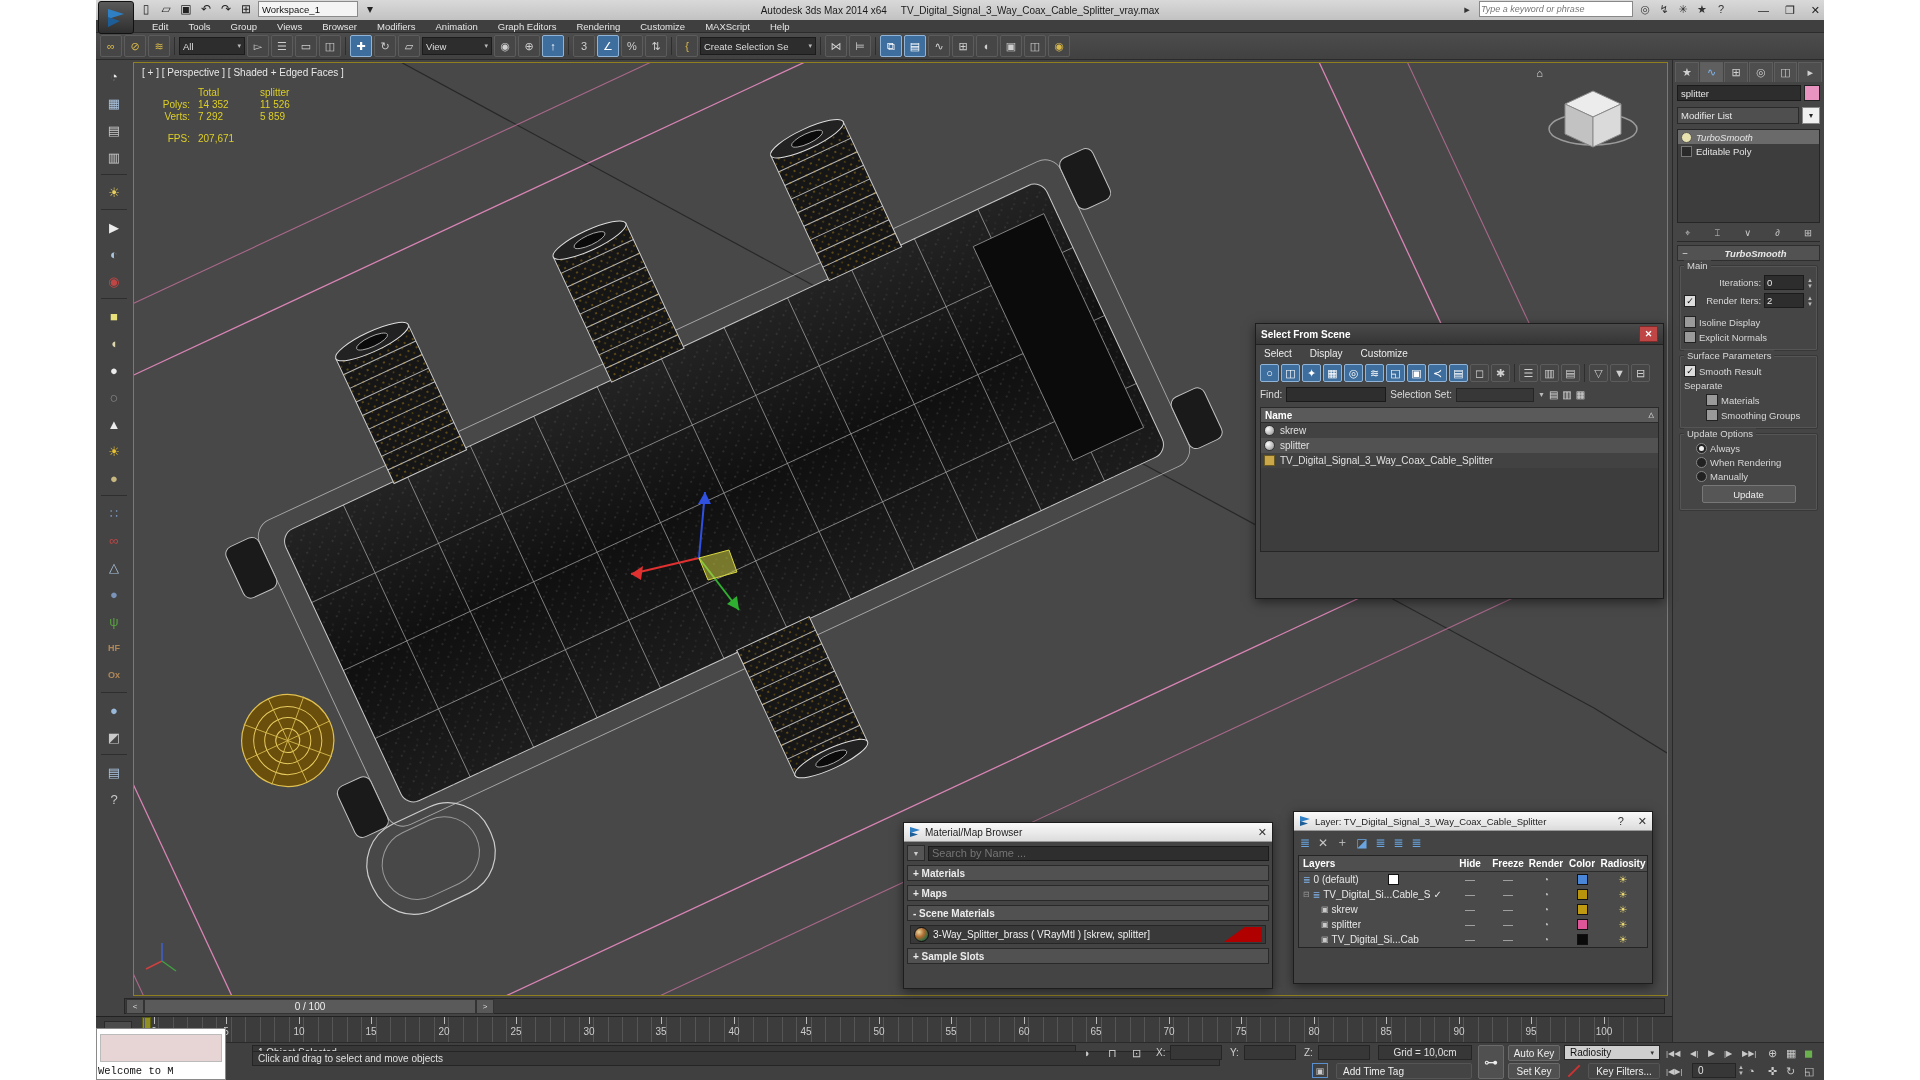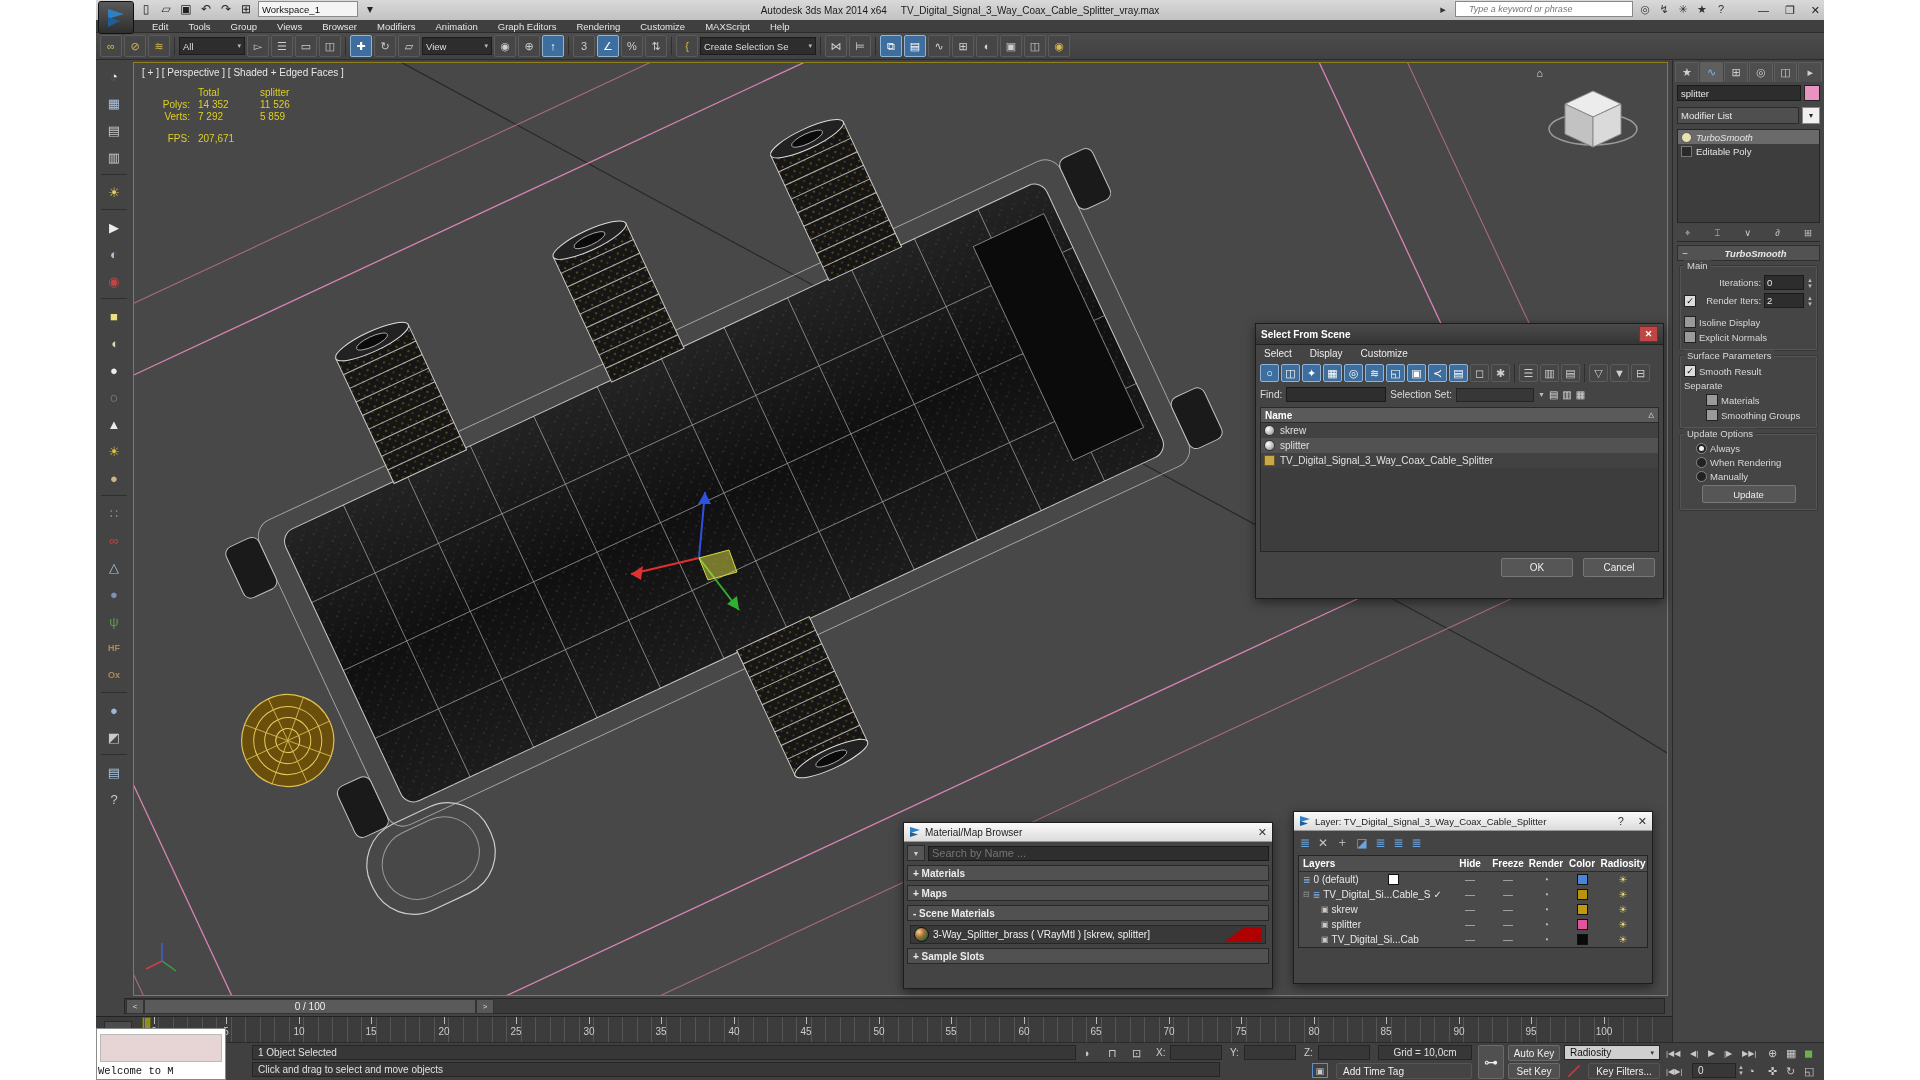--- a/index.html
+++ b/index.html
@@ -6,21 +6,21 @@
   .stage{position:relative;width:1920px;height:1080px;background:#fff;overflow:hidden;font-size:10px;color:#ddd;}
   .app{position:absolute;left:96px;top:0;width:1728px;height:1080px;background:#444;}
   
   .titlebar{position:absolute;left:0;top:0;width:1728px;height:20px;background:linear-gradient(#d9d9d9,#c2c2c2);color:#1a1a1a;display:flex;align-items:center;}
   .logo-btn{position:absolute;left:2px;top:1px;width:34px;height:31px;background:linear-gradient(#5a5a5a,#2e2e2e);border:1px solid #111;border-radius:3px;display:flex;align-items:center;justify-content:center;z-index:30;}
   .qat{position:absolute;left:42px;top:1px;display:flex;align-items:center;gap:4px;}
   .qat .qi{width:16px;height:16px;display:flex;align-items:center;justify-content:center;color:#222;font-size:12px;}
   .ws-field{width:92px;height:14px;background:#f4f4f4;border:1px solid #8a8a8a;color:#111;padding:0 3px;display:flex;align-items:center;font-size:9.5px;}
   .title-text{position:absolute;left:0;right:0;top:0;height:20px;display:flex;align-items:center;justify-content:center;gap:14px;color:#1a1a1a;font-size:10px;pointer-events:none;}
   .ic-cluster{position:absolute;right:96px;top:1px;display:flex;align-items:center;gap:5px;}
-  .search-input{width:150px;height:14px;border:1px solid #888;background:#fff;font-size:9px;padding:0 13px;font-family:"Liberation Sans",sans-serif;}
+  .search-input{width:150px;height:14px;border:1px solid #888;background:#fff;font-size:9px;padding:0 1px;font-family:"Liberation Sans",sans-serif;}
   .search-input::placeholder{font-style:italic;color:#777;}
   .ic-cluster .si{color:#333;font-size:11px;width:14px;text-align:center;}
   .winbtns{position:absolute;right:4px;top:0;display:flex;gap:16px;color:#222;font-size:11px;align-items:center;height:20px;}
   
   .menubar{position:absolute;left:0;top:20px;width:1728px;height:13px;background:#3f3f3f;display:flex;align-items:center;padding-left:46px;box-sizing:border-box;gap:0;border-bottom:1px solid #2c2c2c;}
   .menubar span{color:#e6e6e6;padding:0 10px;font-size:9.5px;}
   
   .toolbar{position:absolute;left:0;top:33px;width:1728px;height:27px;background:linear-gradient(#4c4c4c,#414141);display:flex;align-items:center;gap:2px;padding-left:4px;box-sizing:border-box;border-bottom:1px solid #2a2a2a;}
   .tbtn{width:20px;height:20px;background:#464646;border:1px solid #5c5c5c;border-radius:2px;color:#cfcfcf;font-size:11px;display:flex;align-items:center;justify-content:center;flex:0 0 auto;}
   .tbtn.gold{color:#d8b84a;}
@@ -622,21 +622,21 @@
             <i></i>
             <b>100</b>
           </span>
     </div>
   </div>
 
   <div class="statusbar">
     <div class="sb-field" style="left:156px;top:2px;width:824px">
       <span>1 Object Selected</span>
     </div>
-    <div class="sb-field" style="left:156px;top:19px;width:968px">
+    <div class="sb-field" style="left:156px;top:8px;width:968px">
       <span>Click and drag to select and move objects</span>
     </div>
     <span class="sb-ico" style="left:988px;top:2px">◗</span>
     <span class="sb-ico" style="left:1012px;top:2px">⊓</span>
     <span class="sb-ico" style="left:1036px;top:2px">⊡</span>
     <span class="sb-lab" style="left:1060px;top:2px">X:</span>
     <div class="sb-field" style="left:1074px;top:2px;width:52px"></div>
     <span class="sb-lab" style="left:1134px;top:2px">Y:</span>
     <div class="sb-field" style="left:1148px;top:2px;width:52px"></div>
     <span class="sb-lab" style="left:1208px;top:2px">Z:</span>
@@ -745,28 +745,20 @@
       </div>
       <div class="sfs-item sel">
         <span class="sphico"></span>
         <span>splitter</span>
       </div>
       <div class="sfs-item">
         <span class="grpico"></span>
         <span>TV_Digital_Signal_3_Way_Coax_Cable_Splitter</span>
       </div>
     </div>
-    <div class="sfs-btns">
-      <div class="btn">
-            <span>OK</span>
-          </div>
-      <div class="btn">
-            <span>Cancel</span>
-          </div>
-    </div>
   </div>
 
   <div class="fwin" style="left:807px;top:822px;width:368px;height:165px">
     <div class="fwin-title-lite">
       <svg width="12" height="12" viewBox="0 0 12 12">
         <polygon points="1,1 11,4 1,7" fill="#2f7fc4"></polygon>
             <polygon points="1,6 9,8.5 1,11" fill="#1d5e99"></polygon>
       </svg>
       <span>Material/Map Browser</span>
       <span class="liteX">✕</span>

